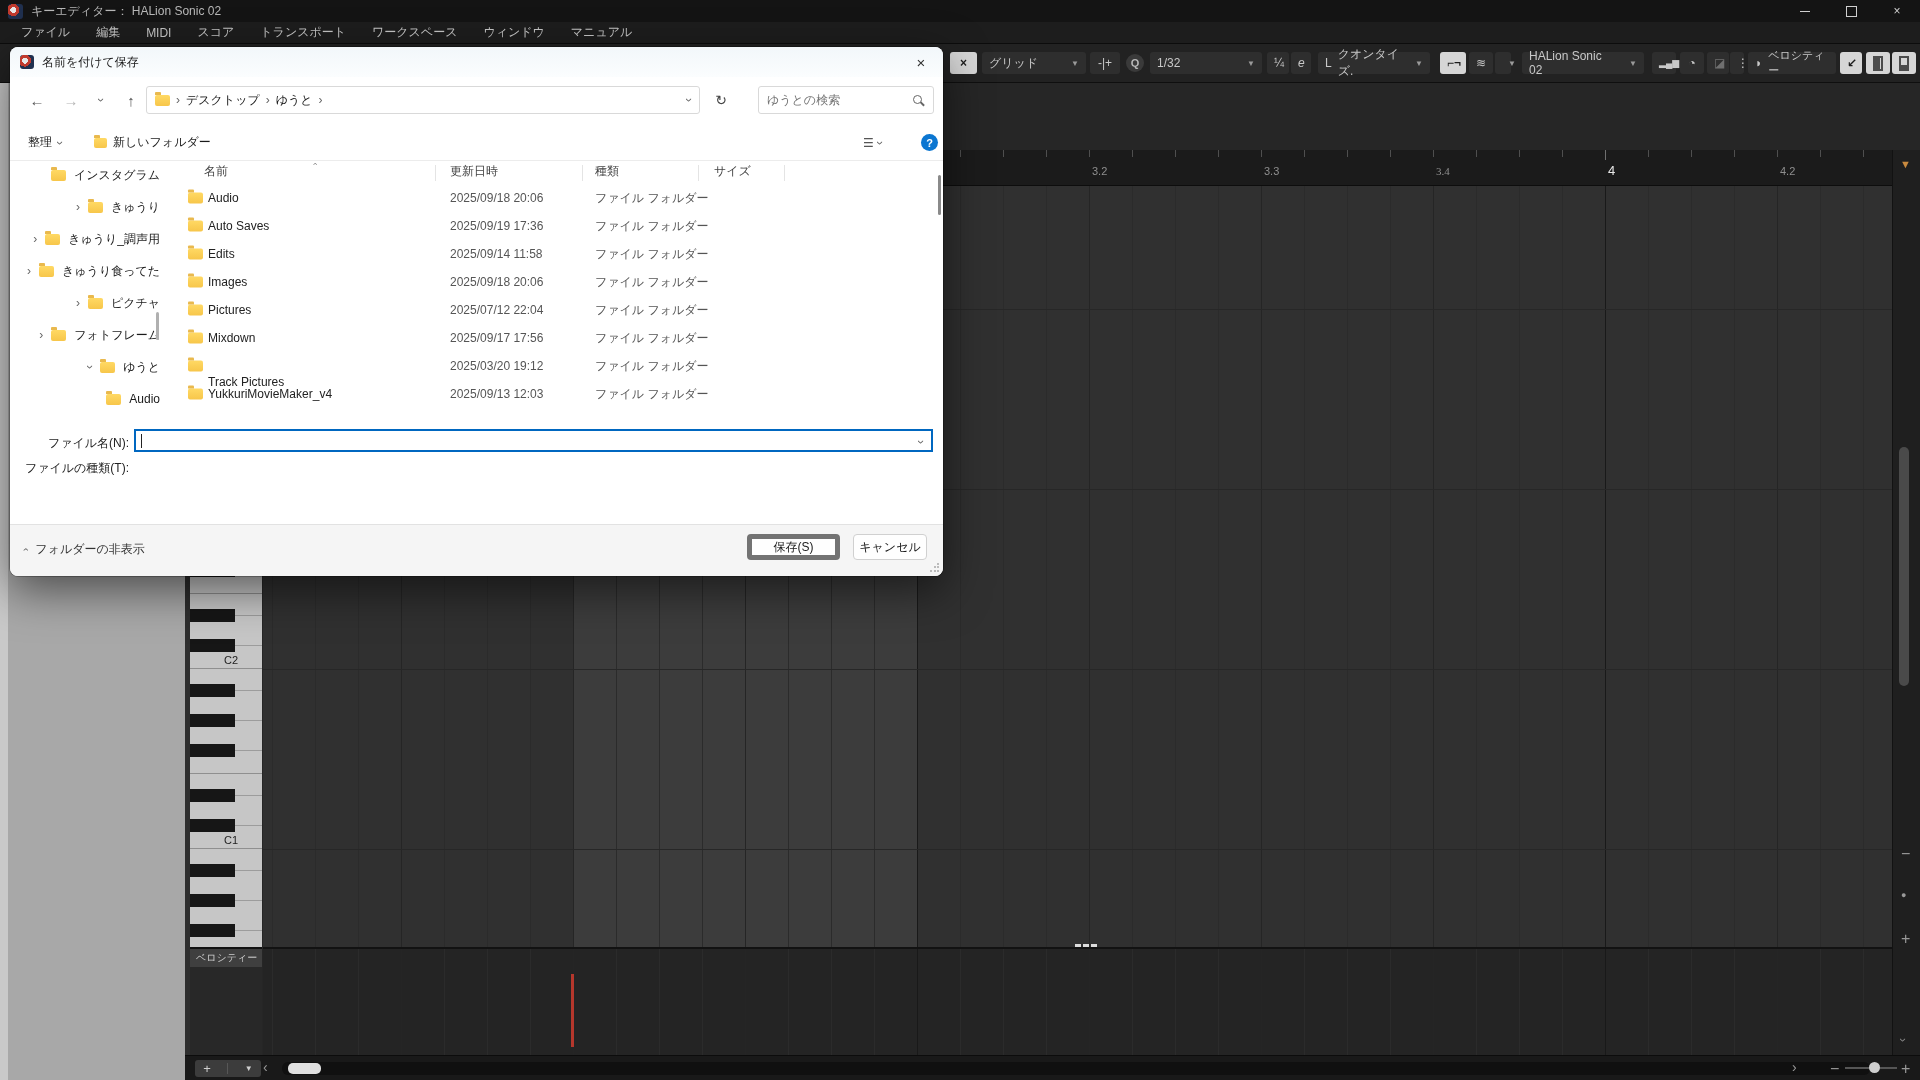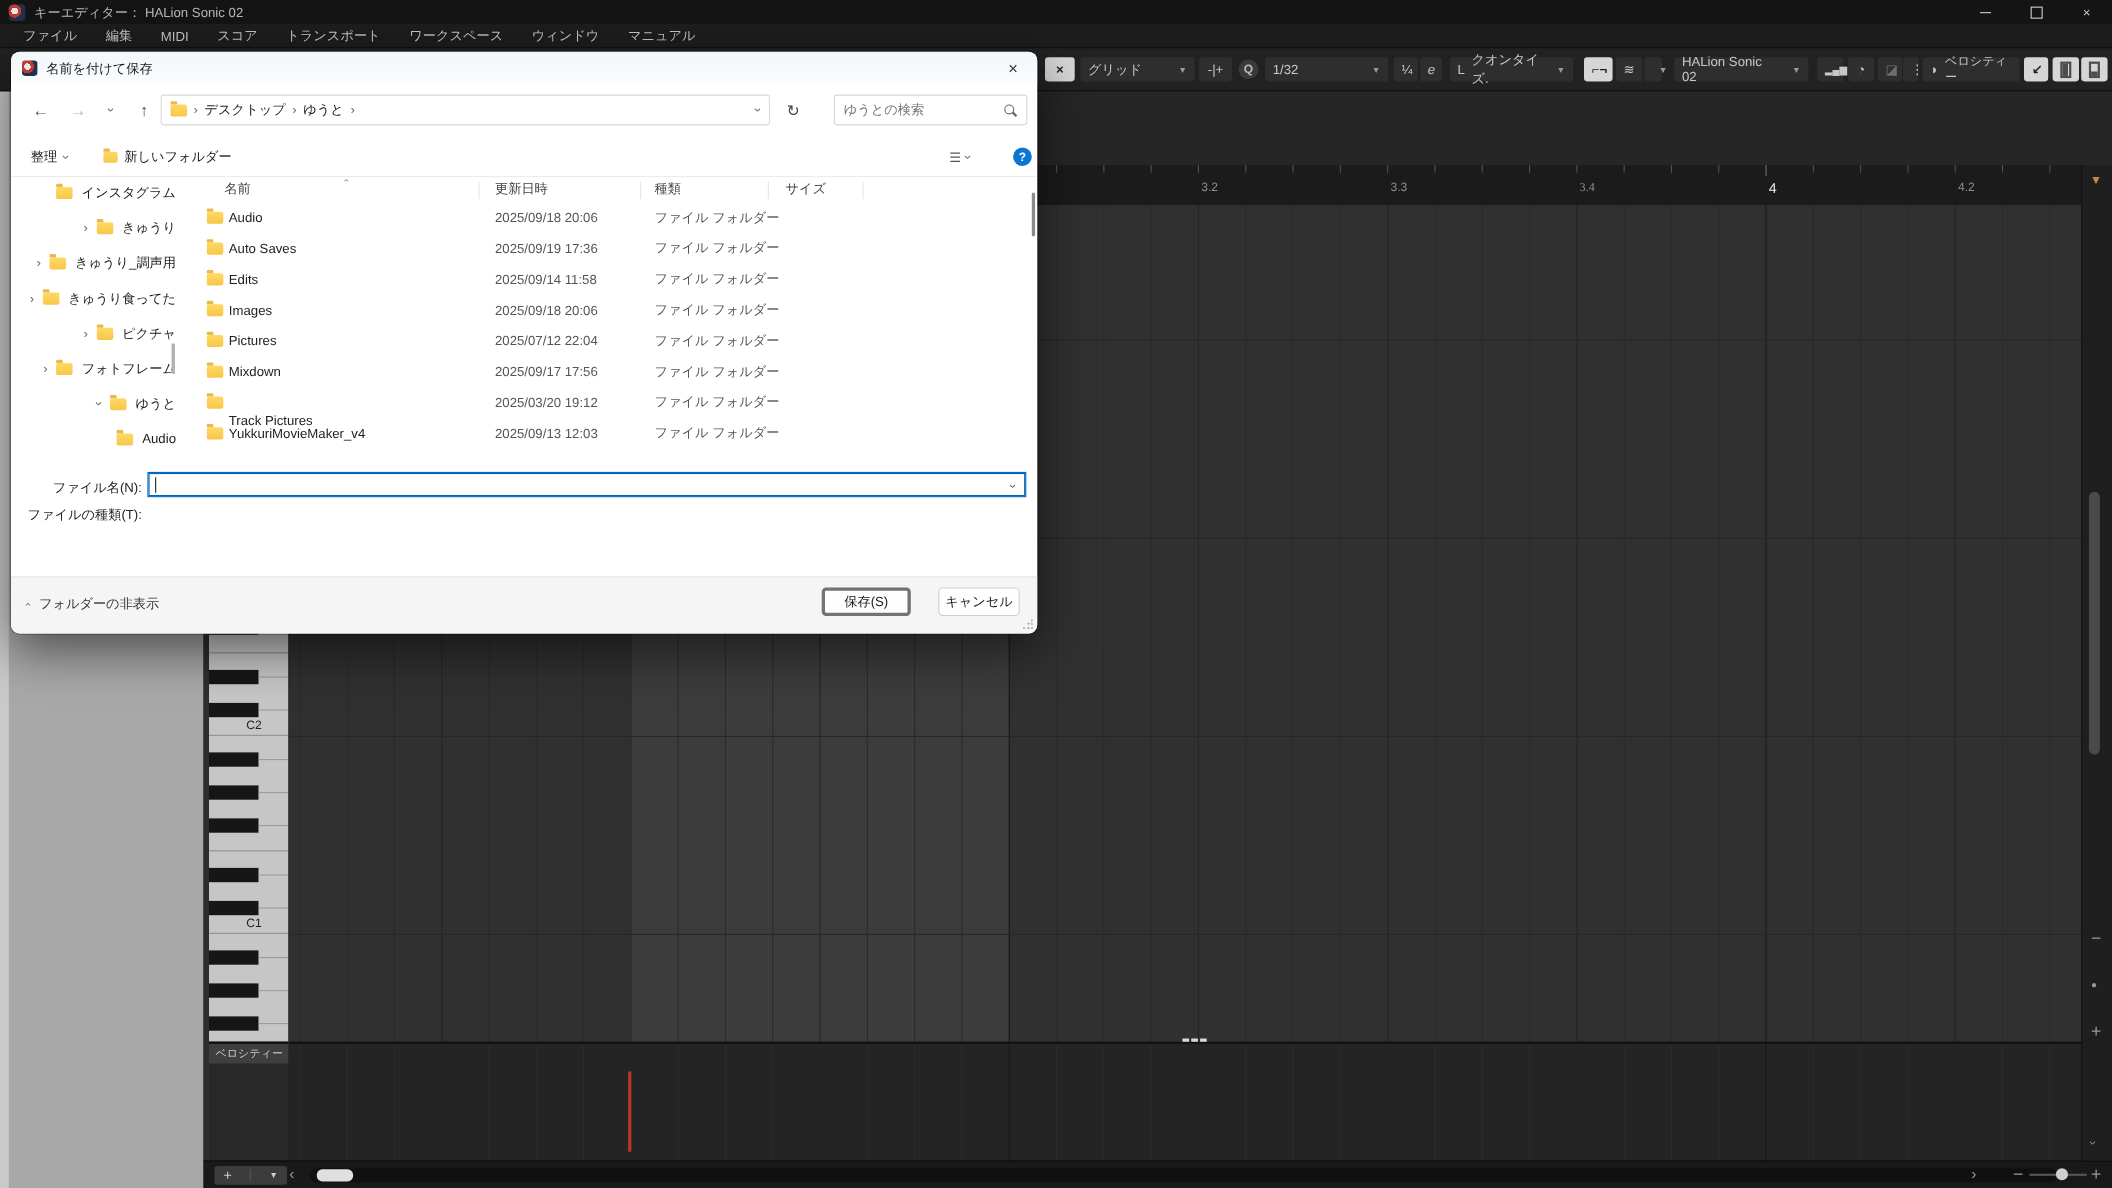--- a/index.html
+++ b/index.html
@@ -84,21 +84,21 @@
   .fname{color:#222;}.fdate{color:#555;}.ftype{color:#555;}
   .fieldlbl{position:absolute;width:119px;text-align:right;color:#222;}
   #fn-input{position:absolute;left:125px;top:383px;width:797px;height:21px;border:1px solid #0067c0;outline:1px solid #0067c0;
             background:#fff;box-sizing:border-box;}
   #fn-caret{position:absolute;left:5px;top:3px;width:1px;height:14px;background:#222;}
   #ft-combo{position:absolute;left:125px;top:408px;width:797px;height:22px;border:1px solid #d0d0d0;border-radius:3px;
             background:#fdfdfd;display:flex;align-items:center;padding:0 8px;box-sizing:border-box;}
   #fd-footer{position:absolute;left:0;top:477px;width:100%;height:52px;background:#f5f5f5;border-top:1px solid #e2e2e2;}
   .fbtn{position:absolute;top:9px;height:26px;background:#fefefe;border-radius:4px;display:flex;align-items:center;
         justify-content:center;box-sizing:border-box;font-size:12px;color:#1a1a1a;}
-  #btn-save{left:737px;width:81px;border:3px solid #737373;}
+  #btn-save{left:737px;width:93px;border:5px solid #737373;}
   #btn-cancel{left:843px;width:74px;border:1px solid #d0d0d0;}
   .grip{position:absolute;right:4px;bottom:4px;width:10px;height:10px;
         background:radial-gradient(circle at 2px 8px,#bbb 1px,transparent 1.2px),
                    radial-gradient(circle at 6px 8px,#bbb 1px,transparent 1.2px),
                    radial-gradient(circle at 6px 4px,#bbb 1px,transparent 1.2px),
                    radial-gradient(circle at 9px 8px,#bbb 1px,transparent 1.2px),
                    radial-gradient(circle at 9px 4px,#bbb 1px,transparent 1.2px),
                    radial-gradient(circle at 9px 1px,#bbb 1px,transparent 1.2px);}
 </style>
 </head>

